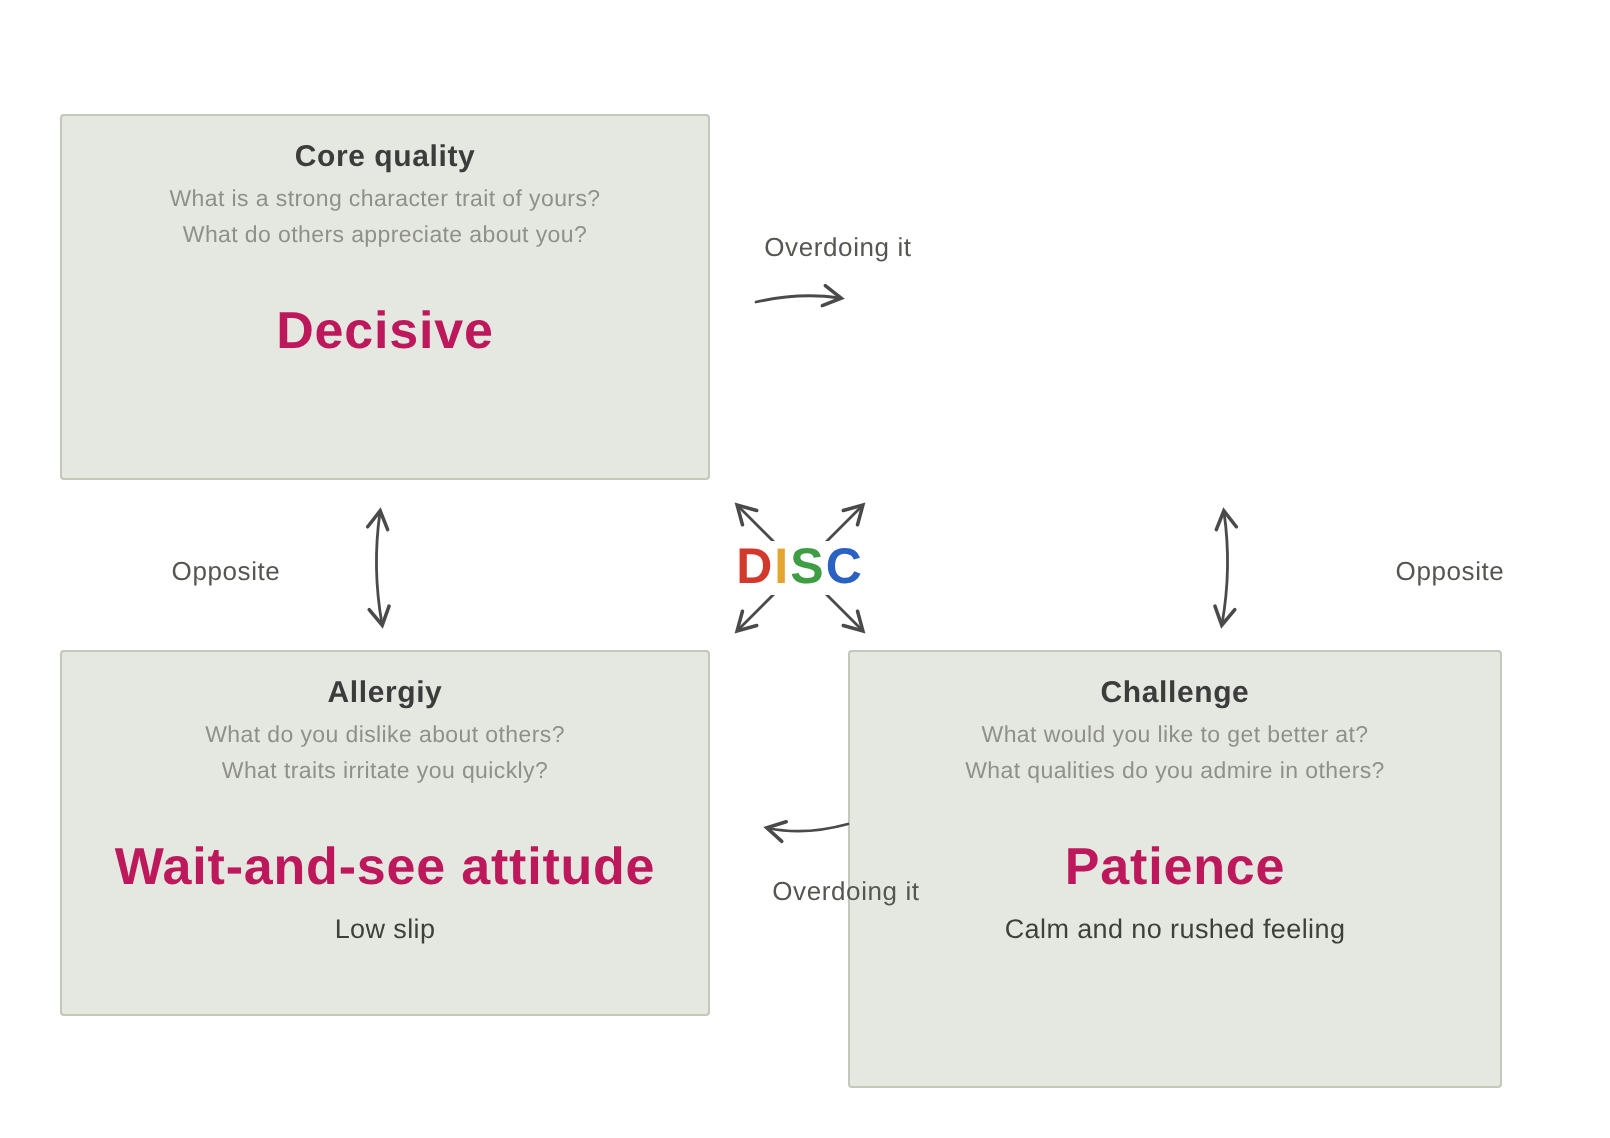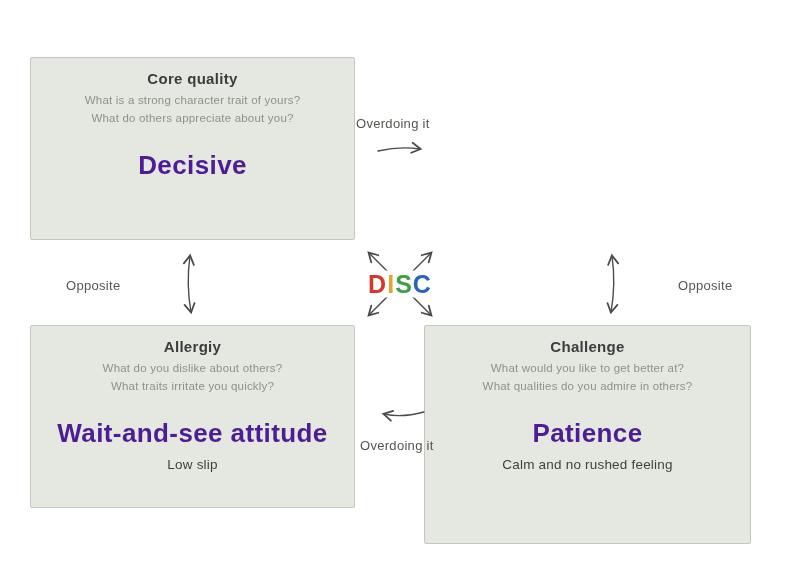--- a/index.html
+++ b/index.html
@@ -11,25 +11,27 @@
     background:#e5e8e0;
     border:1px solid #c3c7bc;
     border-radius:2px;
     box-sizing:border-box;
     display:flex;flex-direction:column;align-items:center;
     padding:12px 10px 10px 10px;
     text-align:center;
   }
   .box-title{font-size:15px;font-weight:600;color:#3c3c3c;letter-spacing:.3px;}
   .box-questions{margin-top:5px;font-size:11.5px;line-height:1.55;color:#8f9089;letter-spacing:.2px;}
-  .box-trait{margin-top:22px;font-size:26px;font-weight:600;color:#4c1d95;letter-spacing:.4px;}
+  .box-trait{margin-top:22px;font-size:26px;font-weight:600;color:#be185d;letter-spacing:.4px;}
   .box-desc{margin-top:6px;font-size:13.5px;line-height:1.45;color:#3f403b;letter-spacing:.2px;white-space:pre-line;}
 
   .flow-label{
     position:absolute;font-size:13px;color:#55564f;letter-spacing:.3px;
+    text-align:center;
+    margin-left:17px;
   }
 
   .arrows-overlay{position:absolute;left:0;top:0;pointer-events:none;}
 
   .disc-logo{
     position:absolute;left:400px;top:284px;transform:translate(-50%,-50%);
     background:#ffffff;padding:1px 5px;
     font-size:25px;font-weight:700;letter-spacing:1px;line-height:1;
     display:flex;
   }

